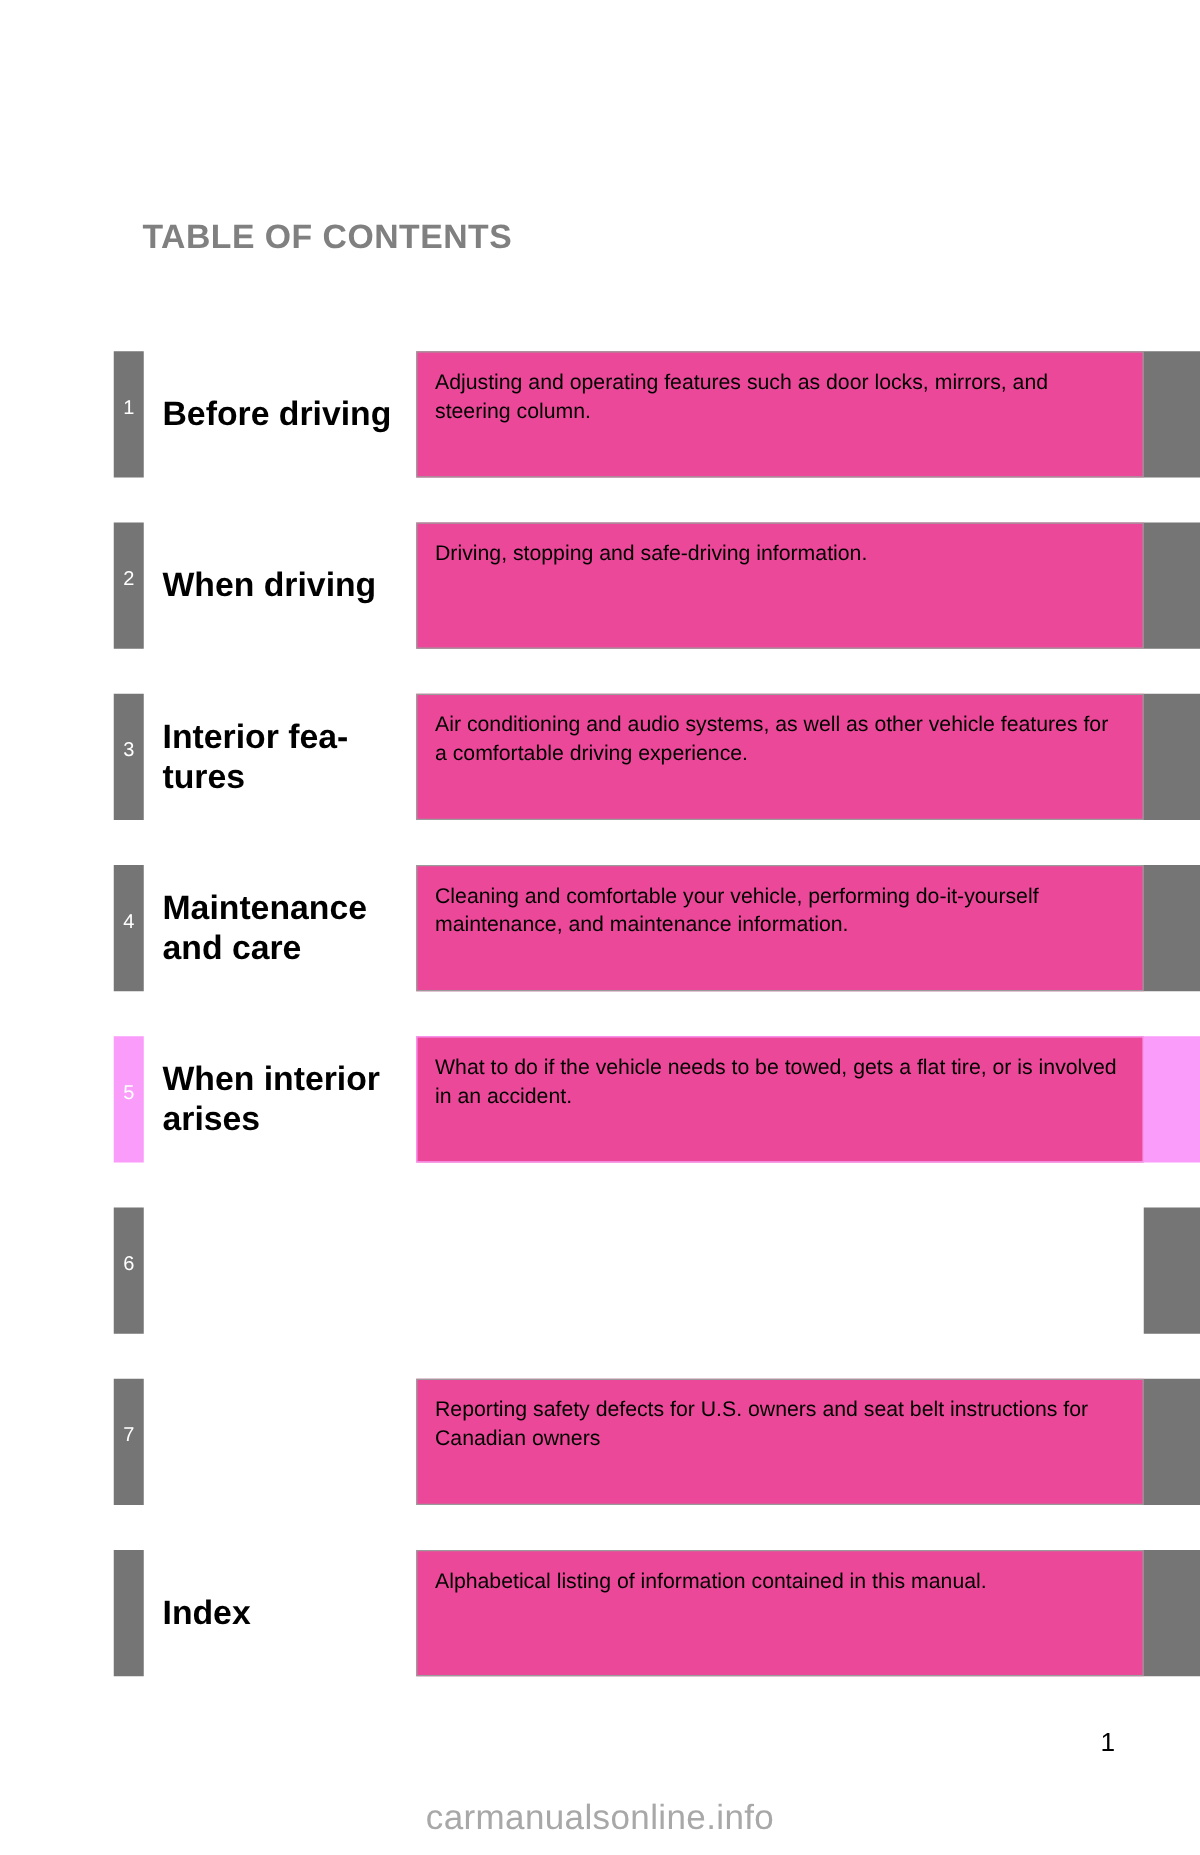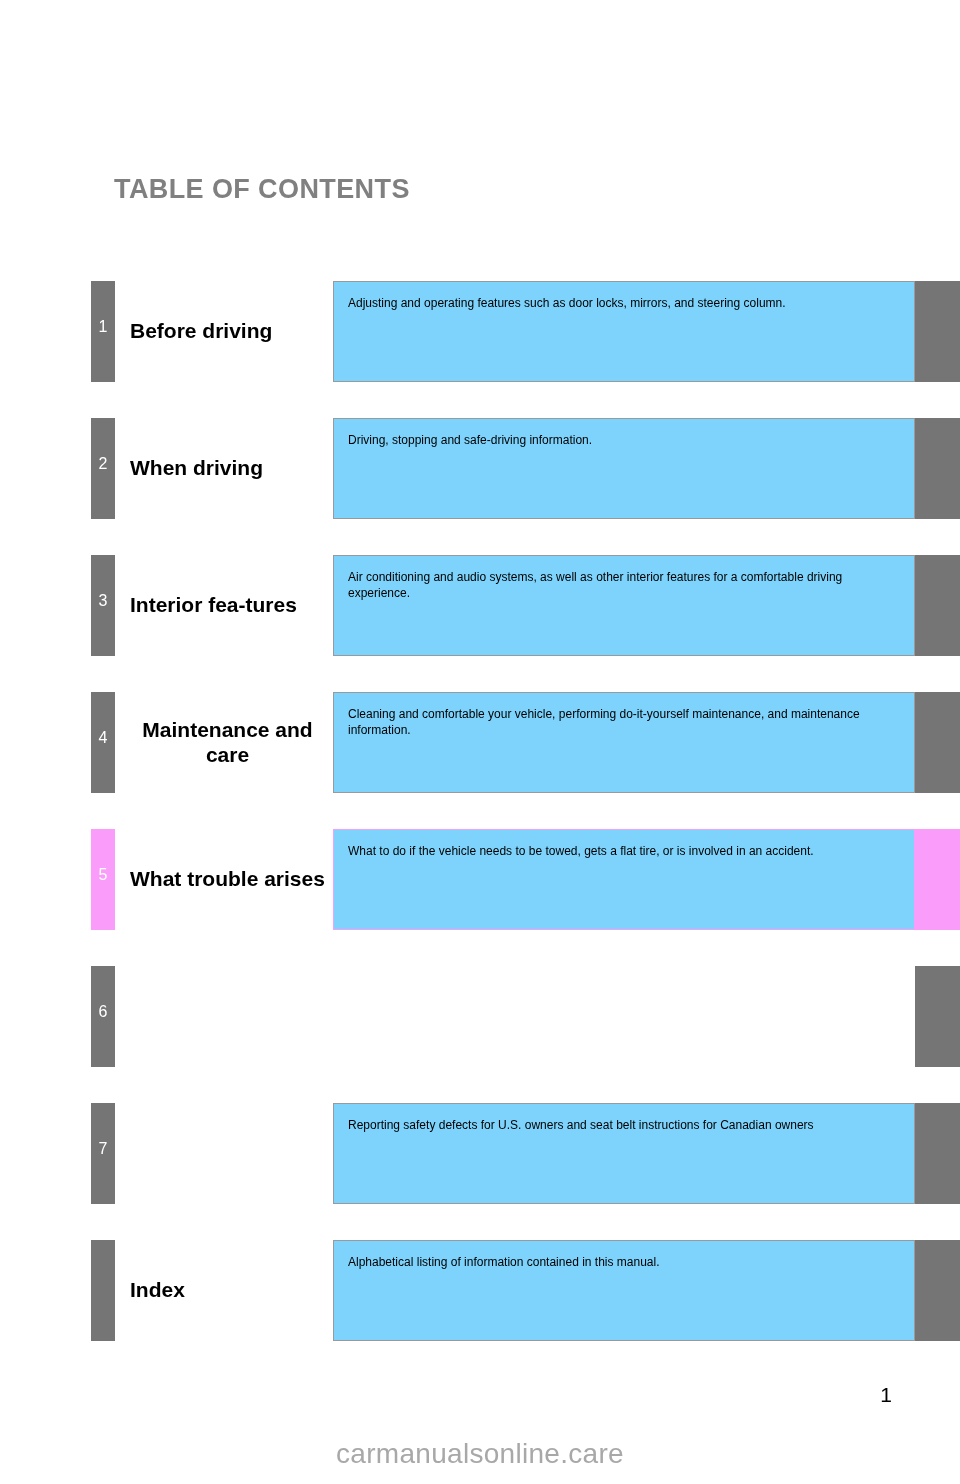--- a/index.html
+++ b/index.html
@@ -74,39 +74,38 @@
 
   
   .row-title {
     position: absolute;
     left: 130px;
     top: 0;
     width: 195px;
     height: 101px;
     display: flex;
     align-items: center;
-    font-size: 21px;
+    font-size: 27px;
     font-weight: bold;
     color: #000000;
     line-height: 1.16;
-    text-align: center;
   }
 
   
   .row-desc {
     position: absolute;
     left: 333px;
     top: 0;
     width: 582px;
     height: 101px;
     box-sizing: border-box;
     border: 1px solid #9a9a9a;
-    background: #7dd3fc;
+    background: #ec4899;
     padding: 13px 14px 0 14px;
-    font-size: 12px;
+    font-size: 17px;
     color: #000000;
     line-height: 1.35;
   }
   .toc-row.highlight .row-desc { border-color: #fa9cfa; }
 
   
   .row-edge {
     position: absolute;
     left: 915px;
     top: 0;
@@ -158,36 +157,36 @@
         </div>
         <div class="row-title">When driving</div>
         <div class="row-desc">Driving, stopping and safe-driving information.</div>
         <div class="row-edge"></div>
       </div>
       <div class="toc-row">
         <div class="row-tab">
           <div class="row-tab-number">3</div>
         </div>
         <div class="row-title">Interior fea-tures</div>
-        <div class="row-desc">Air conditioning and audio systems, as well as other interior features for a comfortable driving experience.</div>
+        <div class="row-desc">Air conditioning and audio systems, as well as other vehicle features for a comfortable driving experience.</div>
         <div class="row-edge"></div>
       </div>
       <div class="toc-row">
         <div class="row-tab">
           <div class="row-tab-number">4</div>
         </div>
         <div class="row-title">Maintenance and care</div>
         <div class="row-desc">Cleaning and comfortable your vehicle, performing do-it-yourself maintenance, and maintenance information.</div>
         <div class="row-edge"></div>
       </div>
       <div class="toc-row highlight">
         <div class="row-tab">
           <div class="row-tab-number">5</div>
         </div>
-        <div class="row-title">What trouble arises</div>
+        <div class="row-title">When interior arises</div>
         <div class="row-desc">What to do if the vehicle needs to be towed, gets a flat tire, or is involved in an accident.</div>
         <div class="row-edge"></div>
       </div>
       <div class="toc-row">
         <div class="row-tab">
           <div class="row-tab-number">6</div>
         </div>
         <div class="row-edge"></div>
       </div>
       <div class="toc-row">
@@ -202,15 +201,15 @@
           <div class="row-tab-number"></div>
         </div>
         <div class="row-title">Index</div>
         <div class="row-desc">Alphabetical listing of information contained in this manual.</div>
         <div class="row-edge"></div>
       </div>
     </div>
 
   <div id="page-number">1</div>
 
-  <div id="watermark">carmanualsonline.care</div>
+  <div id="watermark">carmanualsonline.info</div>
 
 </div>
 
 </body></html>

